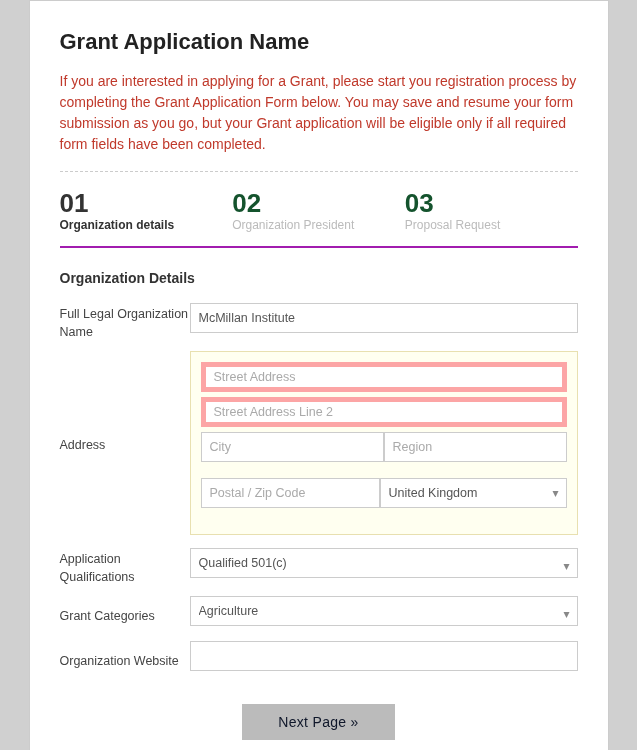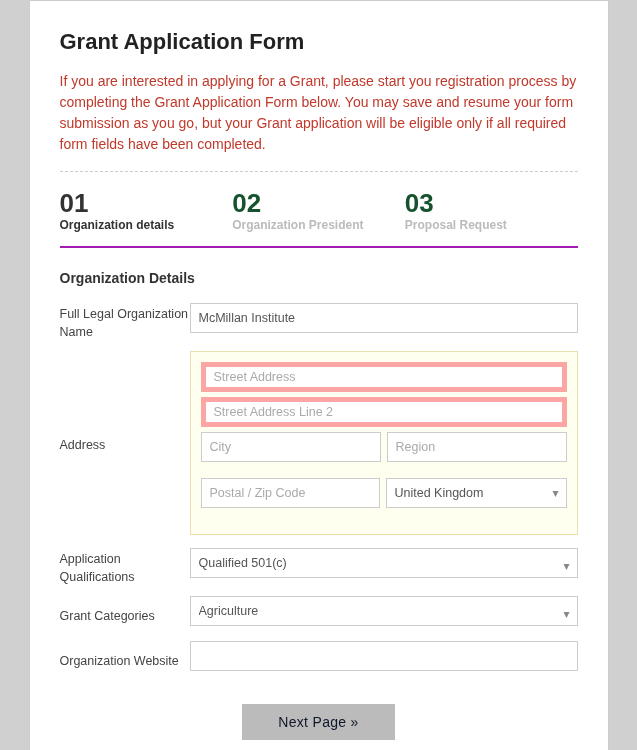--- a/index.html
+++ b/index.html
@@ -51,21 +51,21 @@
       line-height: 1;
       margin-bottom: 2px;
     }
     .step-label {
       font-size: 12px;
       font-weight: bold;
     }
     .step.active .step-number { color: #333; }
     .step.active .step-label { color: #333; font-weight: bold; }
     .step.inactive .step-number { color: #14532d; }
-    .step.inactive .step-label { color: #bbb; font-weight: bold; }
+    .step.inactive .step-label { color: #bbb; font-weight: normal; }
 
     .section-title {
       font-size: 14px;
       font-weight: bold;
       color: #333;
       margin-bottom: 14px;
     }
     .form-row {
       display: flex;
       align-items: center;
@@ -98,21 +98,21 @@
       color: #aaa;
     }
     .address-block {
       background: #fffff0;
       border: 1px solid #e8e0b0;
       padding: 10px;
       flex: 1;
     }
     .address-row {
       display: flex;
-      gap: 6px;
+      gap: 0;
       margin-bottom: 16px;
     }
     .address-row input[type="text"],
     .address-row select {
       flex: 1;
       padding: 5px 8px;
       border: 1px solid #ccc;
       font-size: 12.5px;
       color: #555;
       background: #fff;
@@ -171,21 +171,21 @@
       cursor: pointer;
       font-weight: normal;
       letter-spacing: 0.3px;
     }
   </style>
 </head>
 <body>
 
 <div class="page-container">
 
-  <h1 class="page-title">Grant Application Form</h1>
+  <h1 class="page-title">Grant Application Name</h1>
 
   <p class="intro-text">If you are interested in applying for a Grant, please start you registration process by completing the Grant Application Form below. You may save and resume your form submission as you go, but your Grant application will be eligible only if all required form fields have been completed.</p>
 
   <div class="steps-container">
     <div class="step active">
       <div class="step-number">01</div>
       <div class="step-label">Organization details</div>
     </div>
     <div class="step inactive">
       <div class="step-number">02</div>

